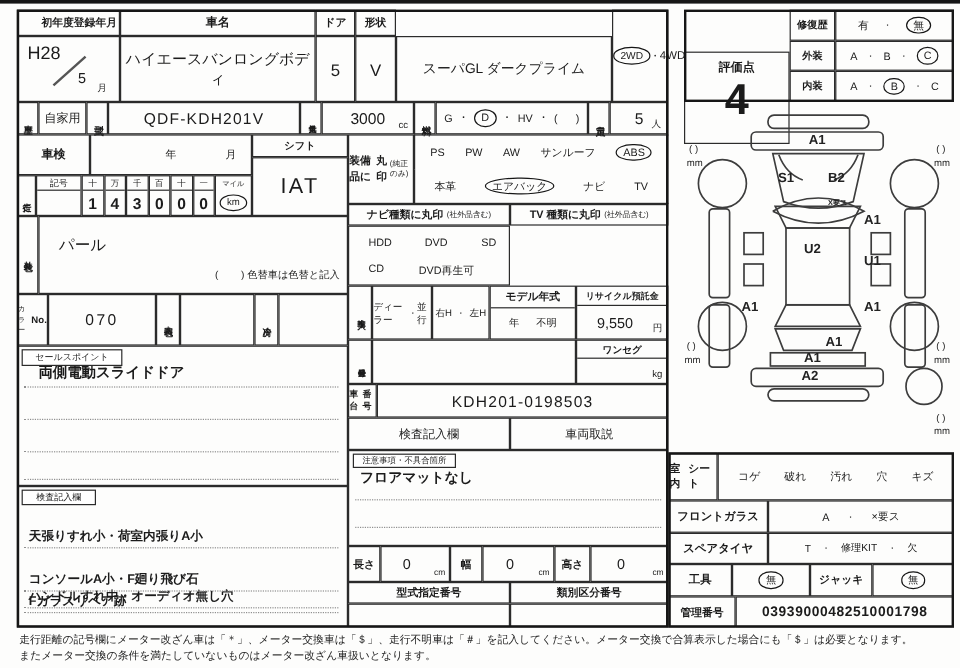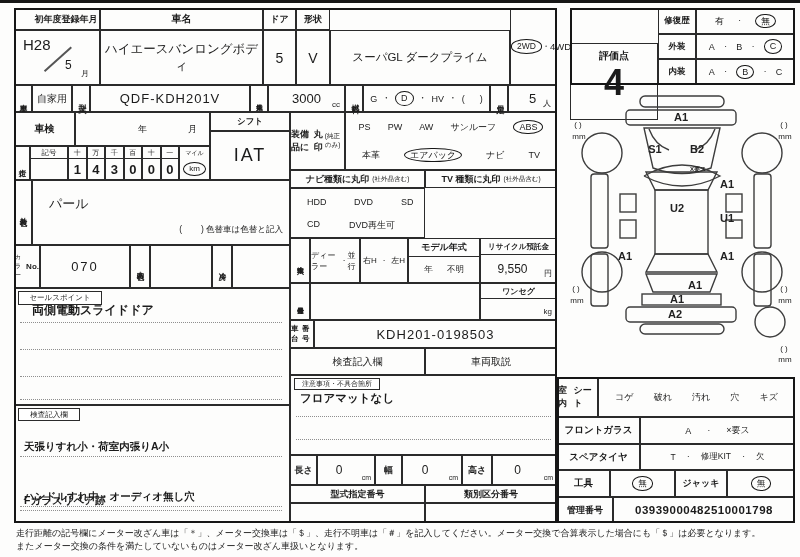--- a/index.html
+++ b/index.html
@@ -176,20 +176,21 @@
   <div class="nb bold" style="position:absolute;left:32px;top:302px;font-size:12px;">両側電動スライドドア</div>
   <div class="dotl" style="left:20px;top:322px;width:262px;"></div>
   <div class="dotl" style="left:20px;top:349px;width:262px;"></div>
   <div class="dotl" style="left:20px;top:376px;width:262px;"></div>
   <div class="dotl" style="left:20px;top:399px;width:262px;"></div>
 
   <div class="c" style="left:14px;top:405px;width:276px;height:118px;"></div>
   <div class="tab" style="left:18px;top:408px;width:62px;height:13px;font-size:7.5px;">検査記入欄</div>
   <div class="ins-line" style="left:20px;top:440px;width:262px;height:17px;">天張りすれ小・荷室内張りA小</div>
   <div class="ins-line" style="left:20px;top:458px;width:262px;height:17px;margin-top:32px;">ハンドルすれ中・オーディオ無し穴</div>
+  <div class="ins-line" style="left:20px;top:476px;width:262px;height:17px;">コンソールA小・F廻り飛び石</div>
   <div class="ins-line" style="left:20px;top:494px;width:262px;height:17px;">Fガラスリペア跡</div>
 
   <div class="c ctr vt bold" style="left:290px;top:238px;width:20px;height:45px;font-size:7px;letter-spacing:0;">輸入車</div>
   <div class="c col" style="left:310px;top:238px;width:50px;height:45px;font-size:8px;padding:3px 0;">
     <span>ディーラー</span>
     <span style="font-size:7px;">・</span>
     <span>並行</span>
   </div>
   <div class="c col" style="left:360px;top:238px;width:48px;height:45px;font-size:8px;padding:3px 0;">
     <span>右H</span>

